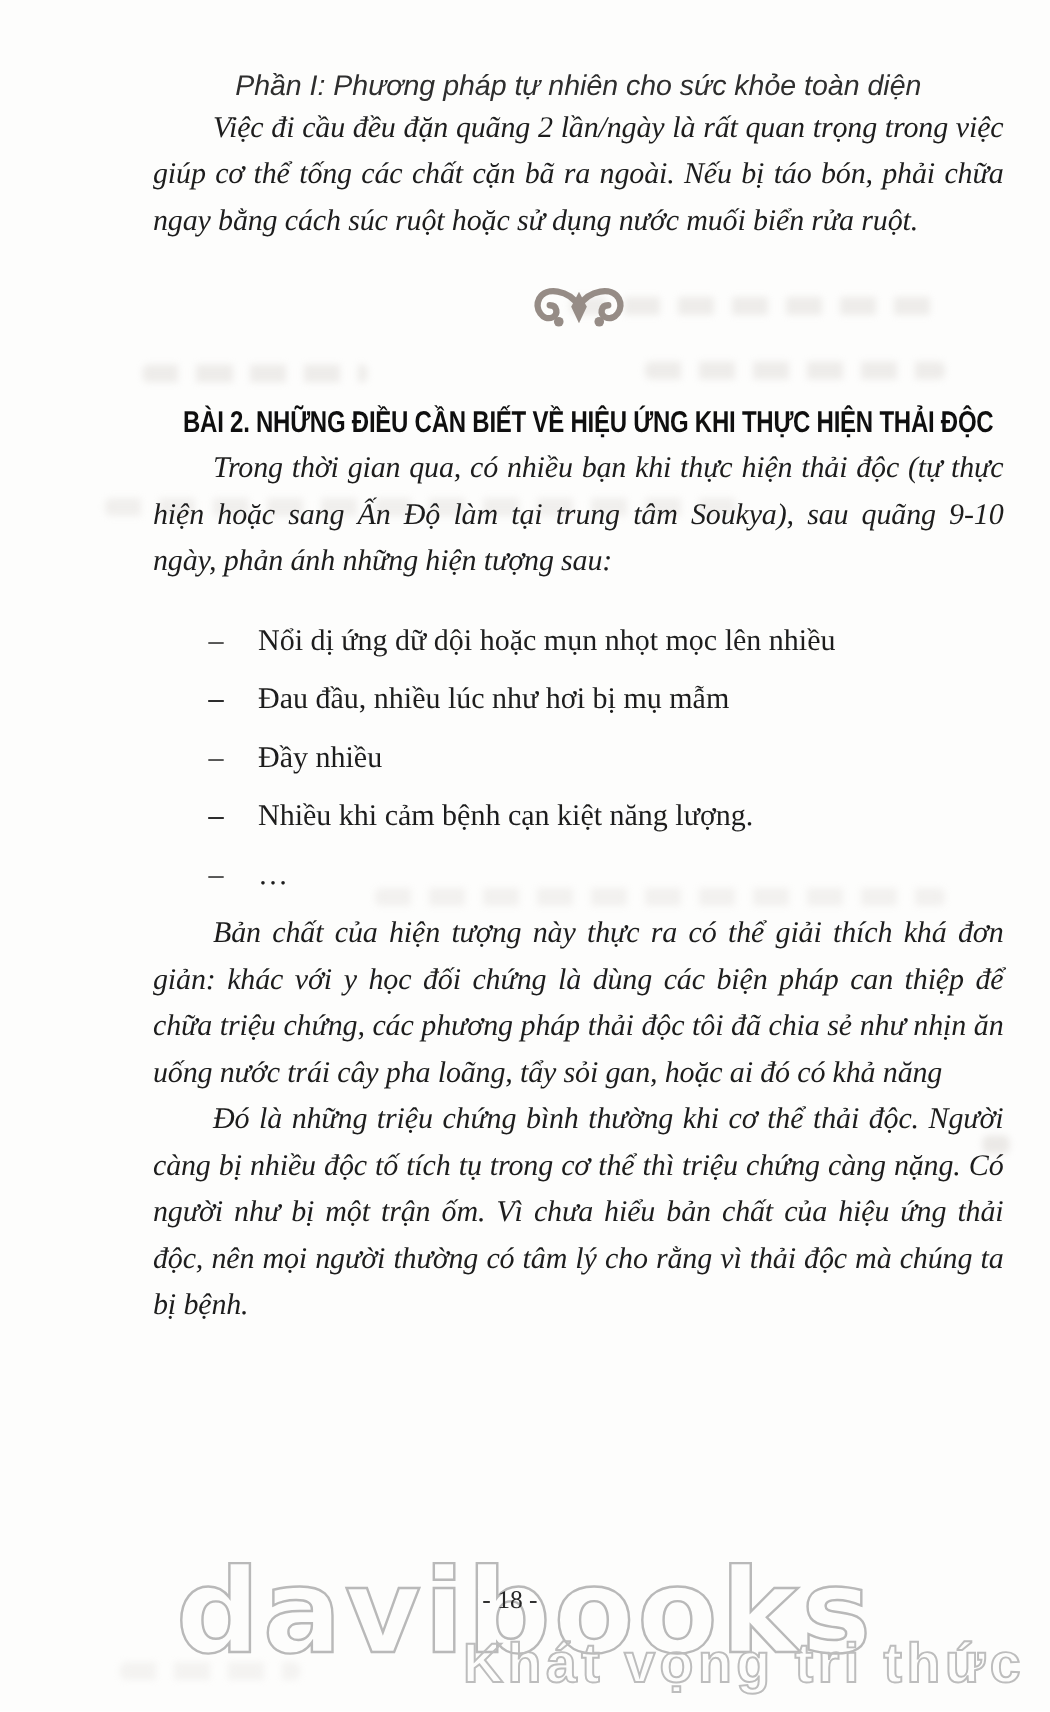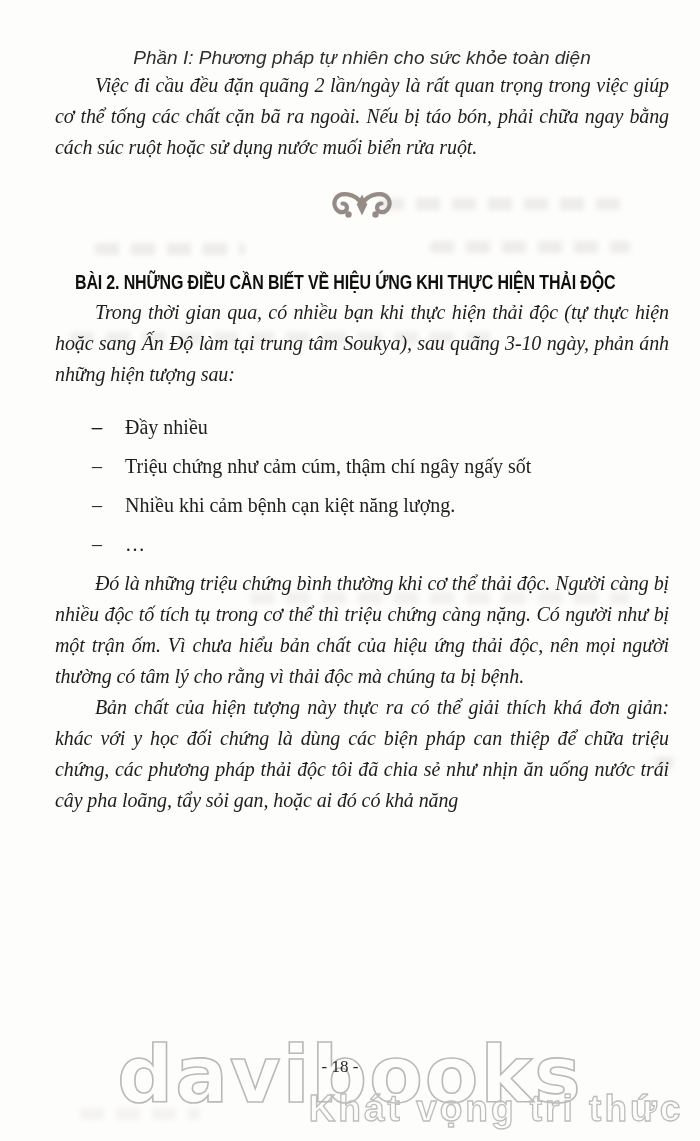--- a/index.html
+++ b/index.html
@@ -8,20 +8,21 @@
     width:700px;height:1141px;
     background:#fdfdfc;
     overflow:hidden;
     font-family:"Liberation Serif", serif;
     color:#1d1d1d;
   }
   .content{
     position:relative;
     padding:46px 31px 0 55px;
     z-index:2;
+    margin-left:47px;
   }
   .running-head{
     text-align:center;
     font-family:"Liberation Sans", sans-serif;
     font-style:italic;
     font-size:19px;
     line-height:24px;
     color:#2e2e2e;
   }
   p.body{
@@ -144,53 +145,54 @@
           <path d="M33 17 C40 6 55 4 59.5 12 C63 19 57 27.5 50.5 24.5 C46.5 22.5 47.5 16.5 52.5 16.5"></path>
         </g>
         <path d="M33 7.5 L38.2 17.5 L33 28.5 L27.8 17.5 Z" fill="#968c86"></path>
         <circle cx="19.5" cy="27.5" r="3.2" fill="#968c86"></circle>
         <circle cx="46.5" cy="27.5" r="3.2" fill="#968c86"></circle>
       </svg>
     </div>
 
     <h2 class="section-heading">BÀI 2. NHỮNG ĐIỀU CẦN BIẾT VỀ HIỆU ỨNG KHI THỰC HIỆN THẢI ĐỘC</h2>
 
-    <p class="body p2">Trong thời gian qua, có nhiều bạn khi thực hiện thải độc (tự thực hiện hoặc sang Ấn Độ làm tại trung tâm Soukya), sau quãng 3-10 ngày, phản ánh những hiện tượng sau:</p>
+    <p class="body p2">Trong thời gian qua, có nhiều bạn khi thực hiện thải độc (tự thực hiện hoặc sang Ấn Độ làm tại trung tâm Soukya), sau quãng 9-10 ngày, phản ánh những hiện tượng sau:</p>
 
     <ul class="symptoms">
       <li>
         <span class="dash">–</span>
-      </li>
-      <li>
-        <span class="dash">–</span>
-      </li>
-      <li>
-        <span class="dash">–</span>
+        <span>Nổi dị ứng dữ dội hoặc mụn nhọt mọc lên nhiều</span>
+      </li>
+      <li>
+        <span class="dash">–</span>
+      </li>
+      <li>
+        <span class="dash">–</span>
+        <span>Đau đầu, nhiều lúc như hơi bị mụ mẫm</span>
       </li>
       <li>
         <span class="dash">–</span>
         <span>Đầy nhiều</span>
       </li>
       <li>
         <span class="dash">–</span>
-        <span>Triệu chứng như cảm cúm, thậm chí ngây ngấy sốt</span>
       </li>
       <li>
         <span class="dash">–</span>
         <span>Nhiều khi cảm bệnh cạn kiệt năng lượng.</span>
       </li>
       <li>
         <span class="dash">–</span>
         <span>…</span>
       </li>
     </ul>
 
+    <p class="body p4">Bản chất của hiện tượng này thực ra có thể giải thích khá đơn giản: khác với y học đối chứng là dùng các biện pháp can thiệp để chữa triệu chứng, các phương pháp thải độc tôi đã chia sẻ như nhịn ăn uống nước trái cây pha loãng, tẩy sỏi gan, hoặc ai đó có khả năng</p>
+
     <p class="body p3">Đó là những triệu chứng bình thường khi cơ thể thải độc. Người càng bị nhiều độc tố tích tụ trong cơ thể thì triệu chứng càng nặng. Có người như bị một trận ốm. Vì chưa hiểu bản chất của hiệu ứng thải độc, nên mọi người thường có tâm lý cho rằng vì thải độc mà chúng ta bị bệnh.</p>
-
-    <p class="body p4">Bản chất của hiện tượng này thực ra có thể giải thích khá đơn giản: khác với y học đối chứng là dùng các biện pháp can thiệp để chữa triệu chứng, các phương pháp thải độc tôi đã chia sẻ như nhịn ăn uống nước trái cây pha loãng, tẩy sỏi gan, hoặc ai đó có khả năng</p>
   </div>
 
   <div class="ghost g1"></div>
   <div class="ghost g2"></div>
   <div class="ghost g3"></div>
   <div class="ghost g4"></div>
   <div class="ghost g5"></div>
   <div class="ghost g6"></div>
   <div class="ghost g7"></div>
 

